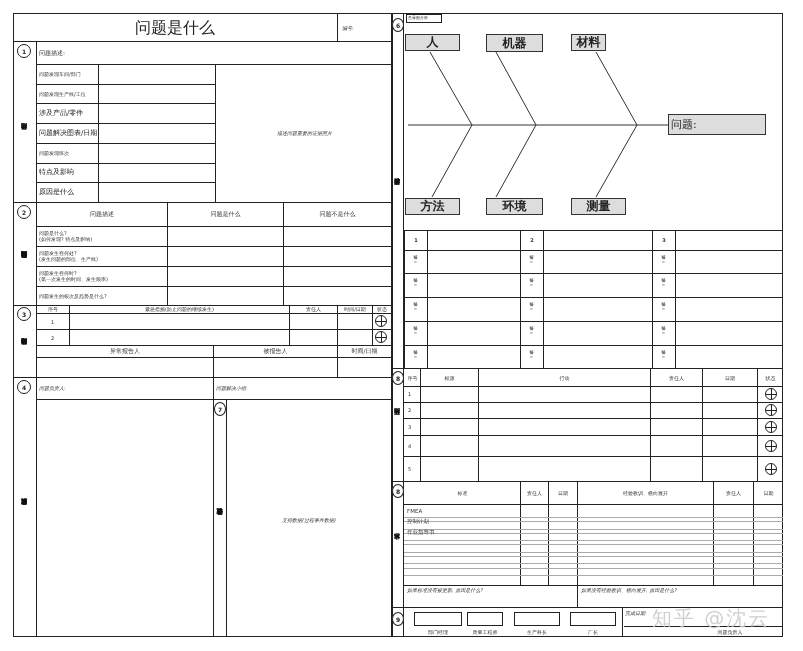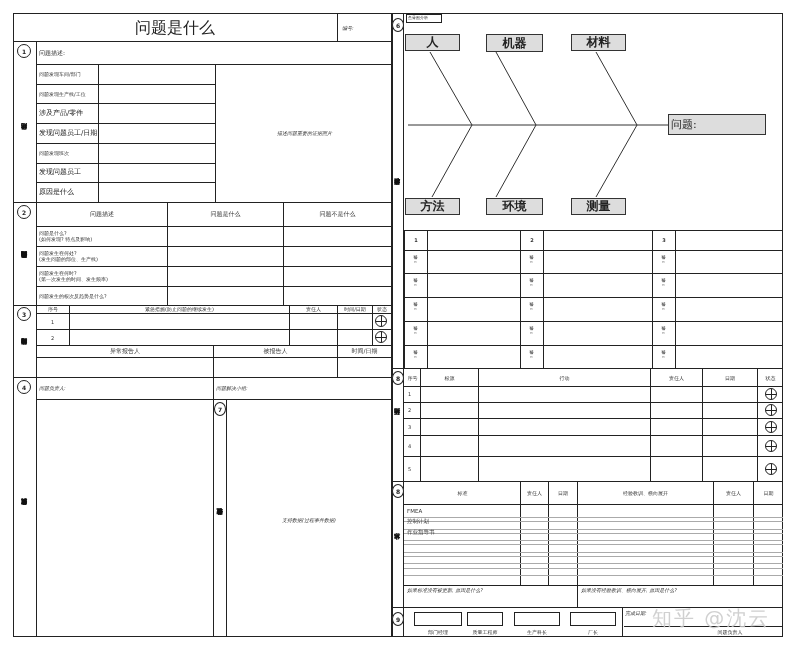--- a/index.html
+++ b/index.html
@@ -45,27 +45,27 @@
 <div class="abs bl" style="left:215px;top:64px;width:1px;height:138px;"></div>
 <div id="s1rows">
     <div class="cell tiny" style="left:37px;top:64px;width:61px;height:19.7px;">问题发现车间/部门</div>
     <div class="cell" style="left:99px;top:64px;width:116px;height:19.7px;"></div>
     <div class="cell tiny" style="left:37px;top:83.7px;width:61px;height:19.7px;">问题发现生产线/工位</div>
     <div class="cell" style="left:99px;top:83.7px;width:116px;height:19.7px;"></div>
     <div class="abs bt" style="left:36px;top:83.7px;width:180px;height:1px;"></div>
     <div class="cell md" style="left:37px;top:103.4px;width:61px;height:19.7px;">涉及产品/零件</div>
     <div class="cell" style="left:99px;top:103.4px;width:116px;height:19.7px;"></div>
     <div class="abs bt" style="left:36px;top:103.4px;width:180px;height:1px;"></div>
-    <div class="cell md" style="left:37px;top:123.1px;width:61px;height:19.7px;">发现问题员工/日期</div>
+    <div class="cell md" style="left:37px;top:123.1px;width:61px;height:19.7px;">问题解决图表/日期</div>
     <div class="cell" style="left:99px;top:123.1px;width:116px;height:19.7px;"></div>
     <div class="abs bt" style="left:36px;top:123.1px;width:180px;height:1px;"></div>
     <div class="cell tiny" style="left:37px;top:142.8px;width:61px;height:19.7px;">问题发现班次</div>
     <div class="cell" style="left:99px;top:142.8px;width:116px;height:19.7px;"></div>
     <div class="abs bt" style="left:36px;top:142.8px;width:180px;height:1px;"></div>
-    <div class="cell md" style="left:37px;top:162.5px;width:61px;height:19.7px;">发现问题员工</div>
+    <div class="cell md" style="left:37px;top:162.5px;width:61px;height:19.7px;">特点及影响</div>
     <div class="cell" style="left:99px;top:162.5px;width:116px;height:19.7px;"></div>
     <div class="abs bt" style="left:36px;top:162.5px;width:180px;height:1px;"></div>
     <div class="cell md" style="left:37px;top:182.2px;width:61px;height:19.7px;">原因是什么</div>
     <div class="cell" style="left:99px;top:182.2px;width:116px;height:19.7px;"></div>
     <div class="abs bt" style="left:36px;top:182.2px;width:180px;height:1px;"></div>
   </div>
 <div class="cell tiny" style="left:216px;top:64px;width:175px;height:138px;justify-content:center;font-style:italic;">描述问题重要的证据照片</div>
 <div class="abs bt" style="left:13px;top:202px;width:379px;height:1px;"></div>
 
 <div class="abs circ" style="left:17px;top:205px;">2</div>
@@ -158,21 +158,21 @@
   <line x1="18" y1="125" x2="280" y2="125" stroke="#333" stroke-width="1"></line>
   <line x1="40" y1="52" x2="82" y2="125" stroke="#333" stroke-width="1"></line>
   <line x1="82" y1="125" x2="42" y2="197" stroke="#333" stroke-width="1"></line>
   <line x1="106" y1="52" x2="146" y2="125" stroke="#333" stroke-width="1"></line>
   <line x1="146" y1="125" x2="106" y2="197" stroke="#333" stroke-width="1"></line>
   <line x1="206" y1="52" x2="247" y2="125" stroke="#333" stroke-width="1"></line>
   <line x1="247" y1="125" x2="206" y2="197" stroke="#333" stroke-width="1"></line>
 </svg>
 <div class="fb-box" style="left:405px;top:34px;width:55px;height:17px;">人</div>
 <div class="fb-box" style="left:486px;top:34px;width:57px;height:18px;">机器</div>
-<div class="fb-box" style="left:571px;top:34px;width:55px;height:17px;">材料</div>
+<div class="fb-box" style="left:571px;top:34px;width:35px;height:17px;">材料</div>
 <div class="fb-box" style="left:405px;top:198px;width:55px;height:17px;">方法</div>
 <div class="fb-box" style="left:486px;top:198px;width:57px;height:17px;">环境</div>
 <div class="fb-box" style="left:571px;top:198px;width:55px;height:17px;">测量</div>
 <div class="fb-box" style="left:668px;top:114px;width:98px;height:21px;justify-content:flex-start;padding-left:2px;font-weight:normal;font-family:'DejaVu Sans',sans-serif;font-size:11px;">问题:</div>
 
 <div class="abs bt" style="left:403px;top:230px;width:380px;height:1px;"></div>
 <div id="whygrid">
     <div class="abs bl" style="left:404px;top:230px;width:1px;height:138px;"></div>
     <div class="abs bl" style="left:427px;top:230px;width:1px;height:138px;"></div>
     <div class="cell center tiny" style="left:405px;top:230px;width:22px;height:20px;font-weight:bold;">1</div>

